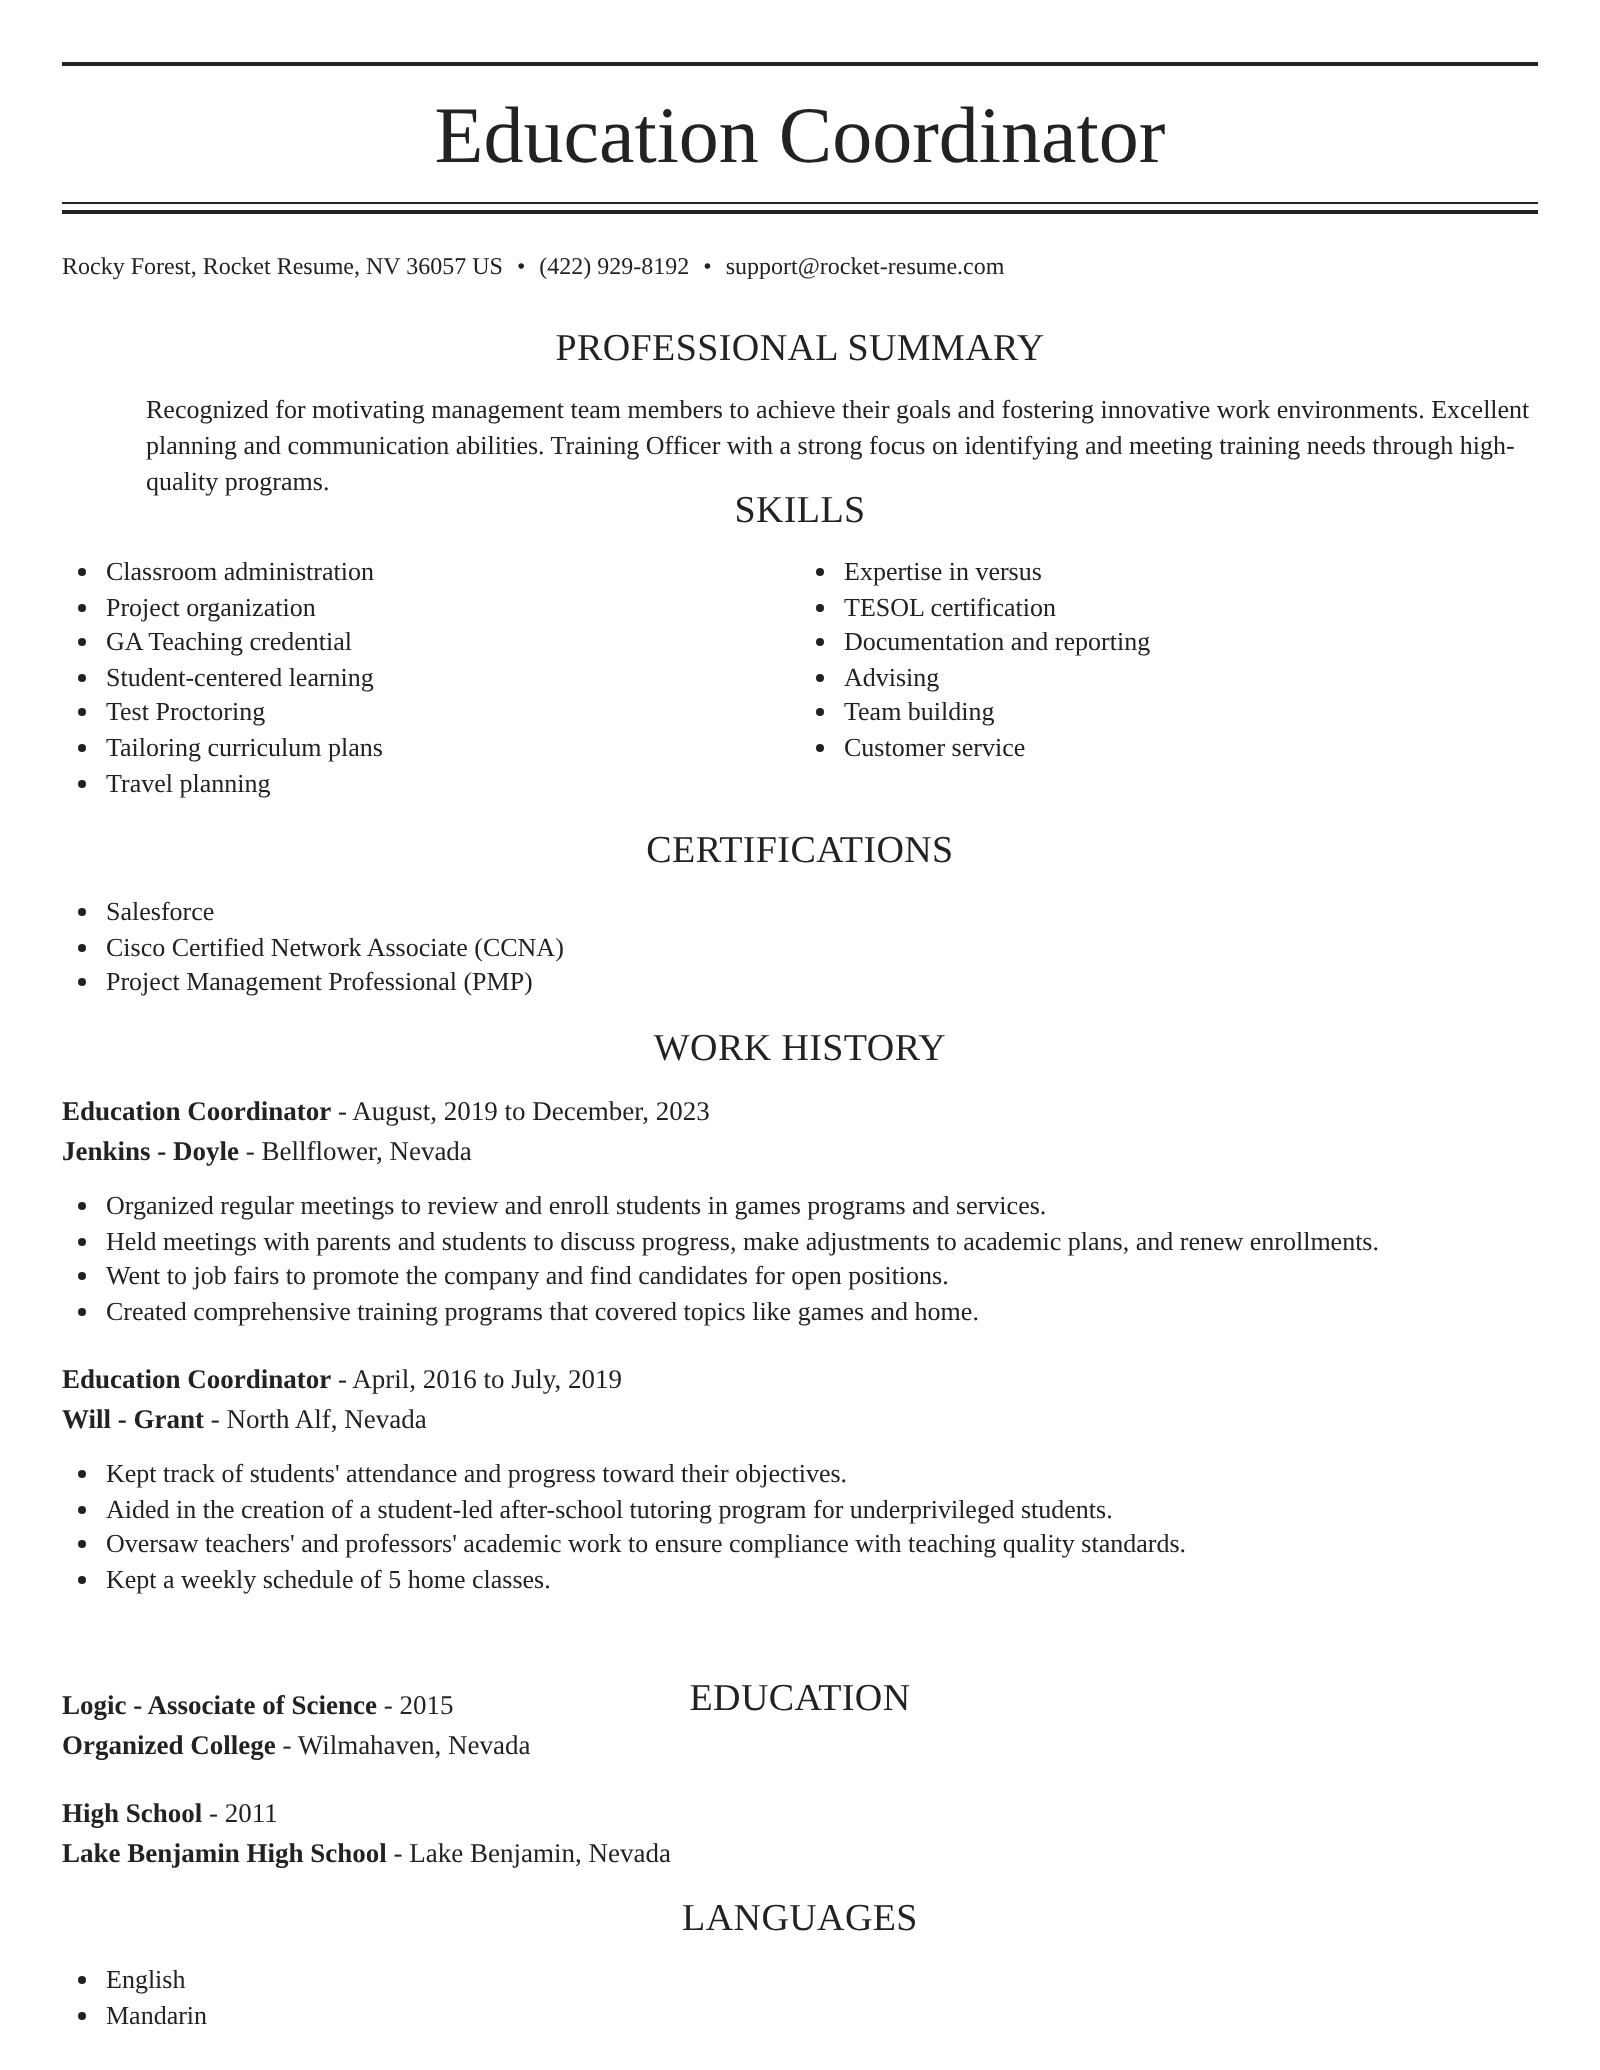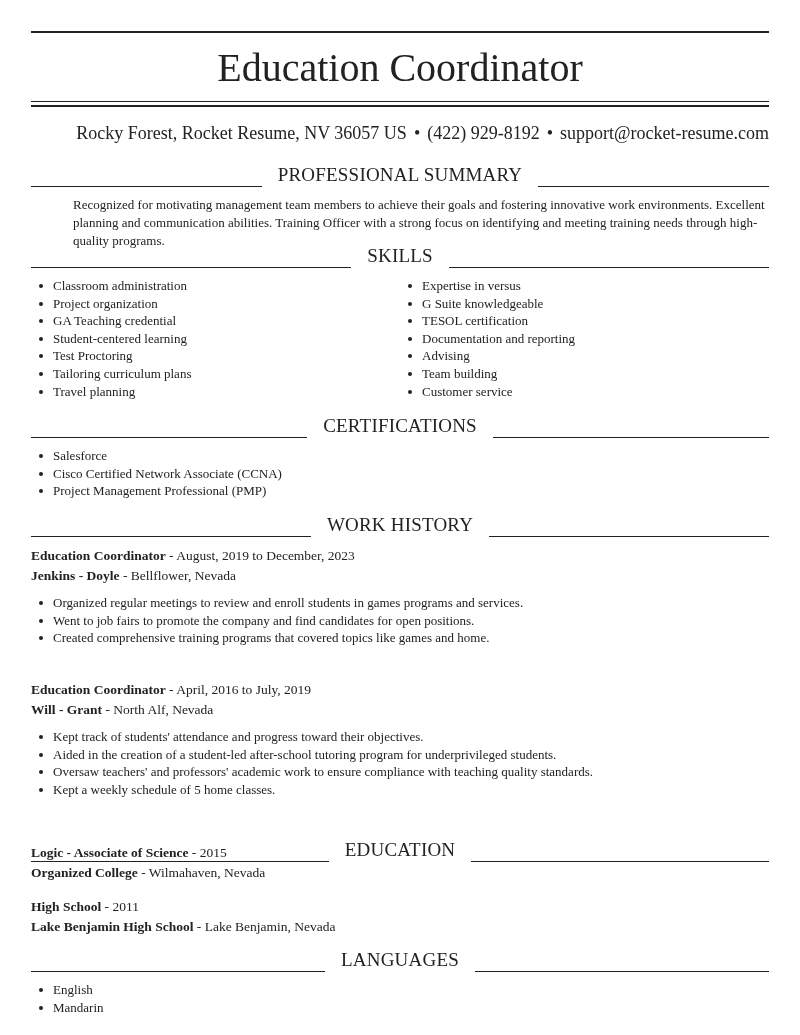--- a/index.html
+++ b/index.html
@@ -11,26 +11,26 @@
   .page { position: relative; padding: 0 31px; }
   .top-rule { position: absolute; left: 31px; right: 31px; top: 31px; height: 2px; background: #222; }
   .name {
     position: absolute; left: 31px; right: 31px; top: 42px;
     text-align: center; font-size: 40px; line-height: 52px; color: #222;
   }
   .double-rule { position: absolute; left: 31px; right: 31px; top: 101px; height: 6px;
     border-top: 1px solid #222; border-bottom: 2px solid #222; box-sizing: border-box; }
   .contact {
     position: absolute; left: 31px; right: 31px; top: 124px;
-    text-align: right; font-size: 18px; line-height: 18px;
+    text-align: left; font-size: 12px; line-height: 18px;
   }
   .contact .sep { margin: 0 7px; }
   .section-head {
     position: absolute; left: 31px; right: 31px;
-    display: flex; align-items: flex-end; gap: 0;
+    display: flex; align-items: center; gap: 0; flex-direction: column;
   }
   .section-head .line { flex: 1; height: 1px; background: #222; }
   .section-head .title {
     padding: 0 16px; font-size: 19px; line-height: 24px; letter-spacing: 0.2px; color: #222;
   }
   .block { position: absolute; left: 31px; right: 31px; font-size: 13px; line-height: 18px; }
   .summary { line-height: 18px; }
   ul { margin: 0; padding: 0 0 0 22px; list-style: none; }
   ul li { position: relative; line-height: 17.6px; }
   ul li::before {
@@ -71,21 +71,20 @@
       <li>Classroom administration</li>
       <li>Project organization</li>
       <li>GA Teaching credential</li>
       <li>Student-centered learning</li>
       <li>Test Proctoring</li>
       <li>Tailoring curriculum plans</li>
       <li>Travel planning</li>
     </ul>
     <ul style="padding-left:22px;">
       <li>Expertise in versus</li>
-      <li>G Suite knowledgeable</li>
       <li>TESOL certification</li>
       <li>Documentation and reporting</li>
       <li>Advising</li>
       <li>Team building</li>
       <li>Customer service</li>
     </ul>
   </div>
 
   <div class="section-head" style="top:414px;">
     <div class="line"></div>
@@ -104,20 +103,21 @@
     <div class="line"></div>
     <div class="title">WORK HISTORY</div>
     <div class="line"></div>
   </div>
 
   <div class="block" style="top:546px;">
     <div class="job-line"><span class="bold">Education Coordinator</span><span> - August, 2019 to December, 2023</span></div>
     <div class="job-line"><span class="bold">Jenkins - Doyle</span><span> - Bellflower, Nevada</span></div>
     <ul style="margin-top:8px;">
       <li>Organized regular meetings to review and enroll students in games programs and services.</li>
+      <li>Held meetings with parents and students to discuss progress, make adjustments to academic plans, and renew enrollments.</li>
       <li>Went to job fairs to promote the company and find candidates for open positions.</li>
       <li>Created comprehensive training programs that covered topics like games and home.</li>
     </ul>
   </div>
 
   <div class="block" style="top:680px;">
     <div class="job-line"><span class="bold">Education Coordinator</span><span> - April, 2016 to July, 2019</span></div>
     <div class="job-line"><span class="bold">Will - Grant</span><span> - North Alf, Nevada</span></div>
     <ul style="margin-top:8px;">
       <li>Kept track of students' attendance and progress toward their objectives.</li>

